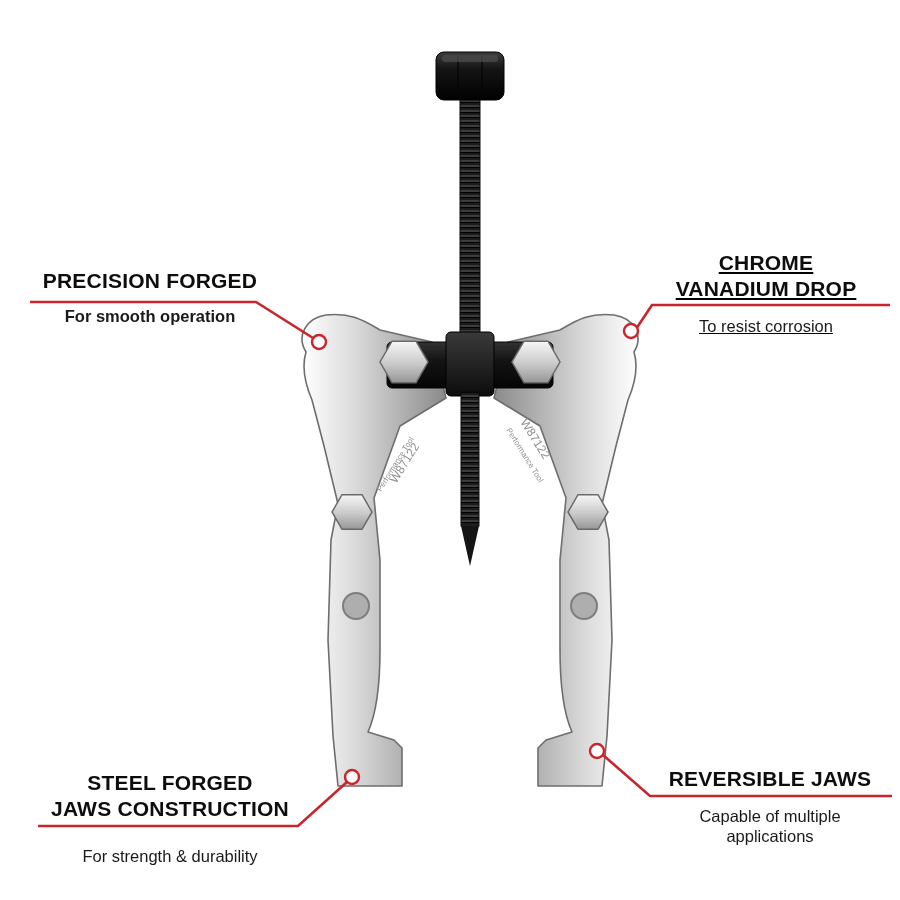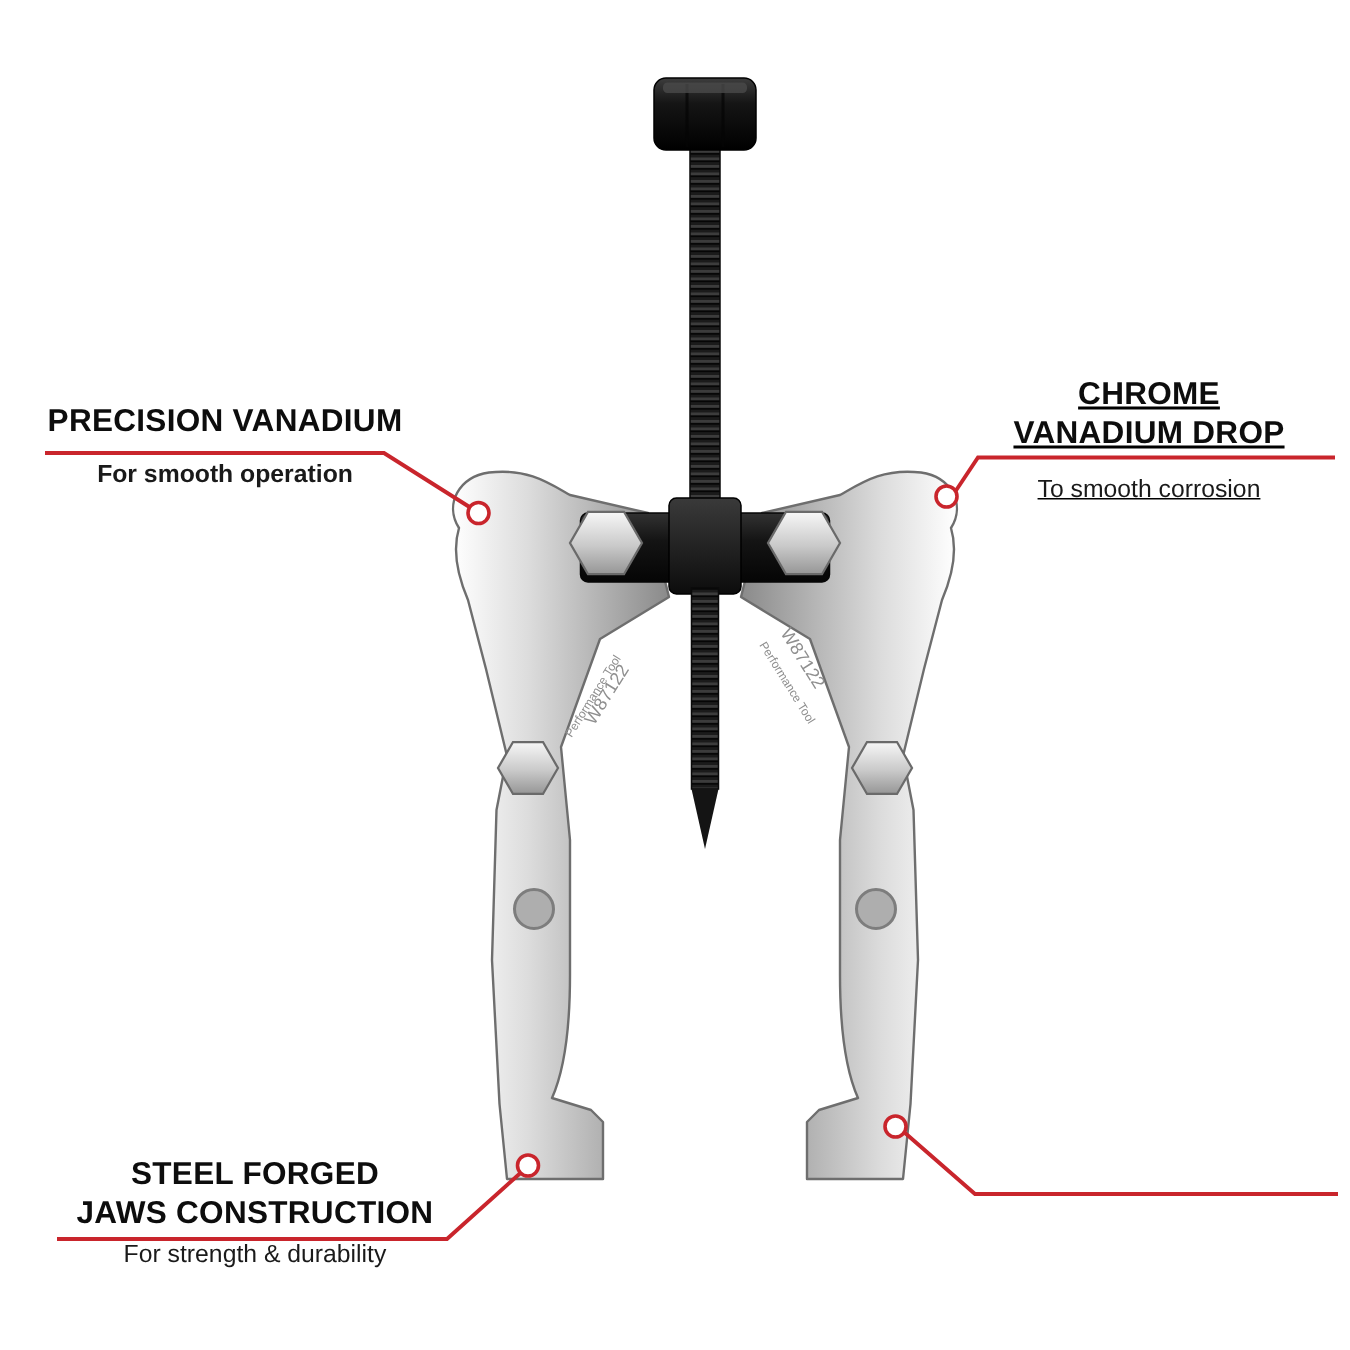--- a/index.html
+++ b/index.html
@@ -12,21 +12,21 @@
   .callout .title{
     font-weight:bold;font-size:21px;line-height:26px;color:#0d0d0d;letter-spacing:.2px;
   }
   .callout .sub{font-size:16.5px;line-height:20px;color:#1a1a1a;}
   .c1{left:25px;top:268px;width:250px;}
   .c2{left:640px;top:250px;width:252px;text-decoration:underline;}
   .c3{left:35px;top:770px;width:270px;}
   .c4{left:640px;top:766px;width:260px;}
   .c1 .sub{margin-top:12px;font-weight:bold;}
   .c2 .sub{margin-top:14px;}
-  .c3 .sub{margin-top:4px;}
+  .c3 .sub{margin-top:24px;}
   .c4 .sub{margin-top:14px;}
 </style>
 </head>
 <body>
 
 <div class="stage">
 
   <svg class="art" width="900" height="900" viewBox="0 0 900 900">
     <defs>
       <linearGradient id="chromeGrad" x1="0" y1="0" x2="1" y2="0">
@@ -142,41 +142,50 @@
       <polyline points="892,796 650,796 603,755"></polyline>
       <circle cx="319" cy="342" r="7" fill="#ffffff" stroke-width="2.4"></circle>
       <circle cx="631" cy="331" r="7" fill="#ffffff" stroke-width="2.4"></circle>
       <circle cx="352" cy="777" r="7" fill="#ffffff" stroke-width="2.4"></circle>
       <circle cx="597" cy="751" r="7" fill="#ffffff" stroke-width="2.4"></circle>
     </g>
   </svg>
 
   <div class="callout c1">
     <div class="title">
-      <span>PRECISION VANADIUM</span>
+      <span>PRECISION FORGED</span>
     </div>
     <div class="sub">
       <span>For smooth operation</span>
     </div>
   </div>
 
   <div class="callout c2">
     <div class="title">
       <span>CHROME</span><br>
       <span>VANADIUM DROP</span>
     </div>
     <div class="sub">
-      <span>To smooth corrosion</span>
+      <span>To resist corrosion</span>
     </div>
   </div>
 
   <div class="callout c3">
     <div class="title">
       <span>STEEL FORGED</span><br>
       <span>JAWS CONSTRUCTION</span>
     </div>
     <div class="sub">
       <span>For strength &amp; durability</span>
     </div>
   </div>
 
+  <div class="callout c4">
+    <div class="title">
+      <span>REVERSIBLE JAWS</span>
+    </div>
+    <div class="sub">
+      <span>Capable of multiple</span><br>
+      <span>applications</span>
+    </div>
+  </div>
 
 </div>
 
 </body></html>

